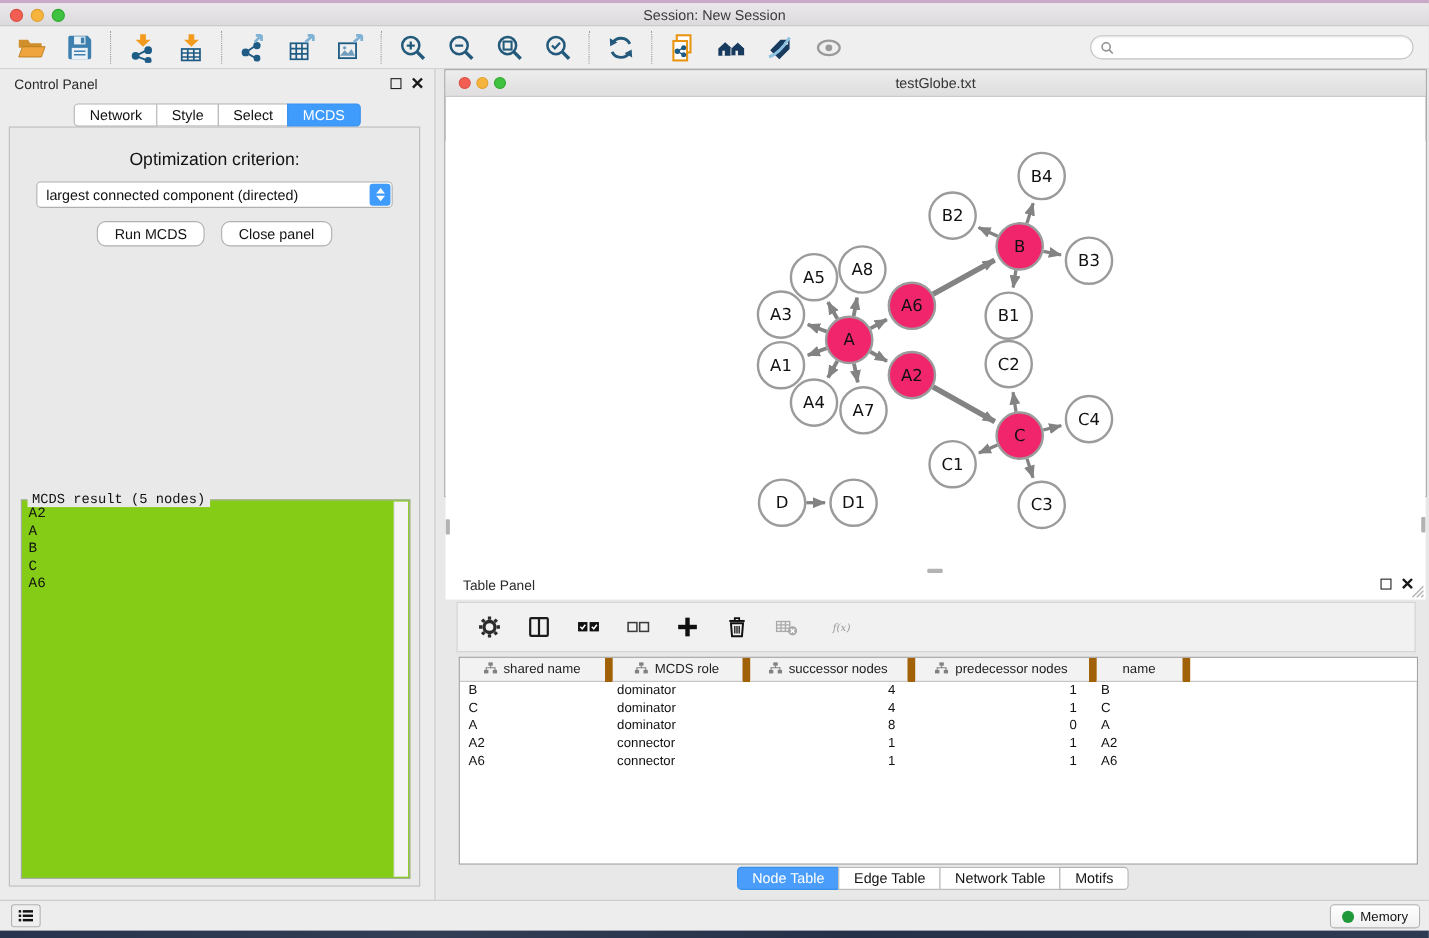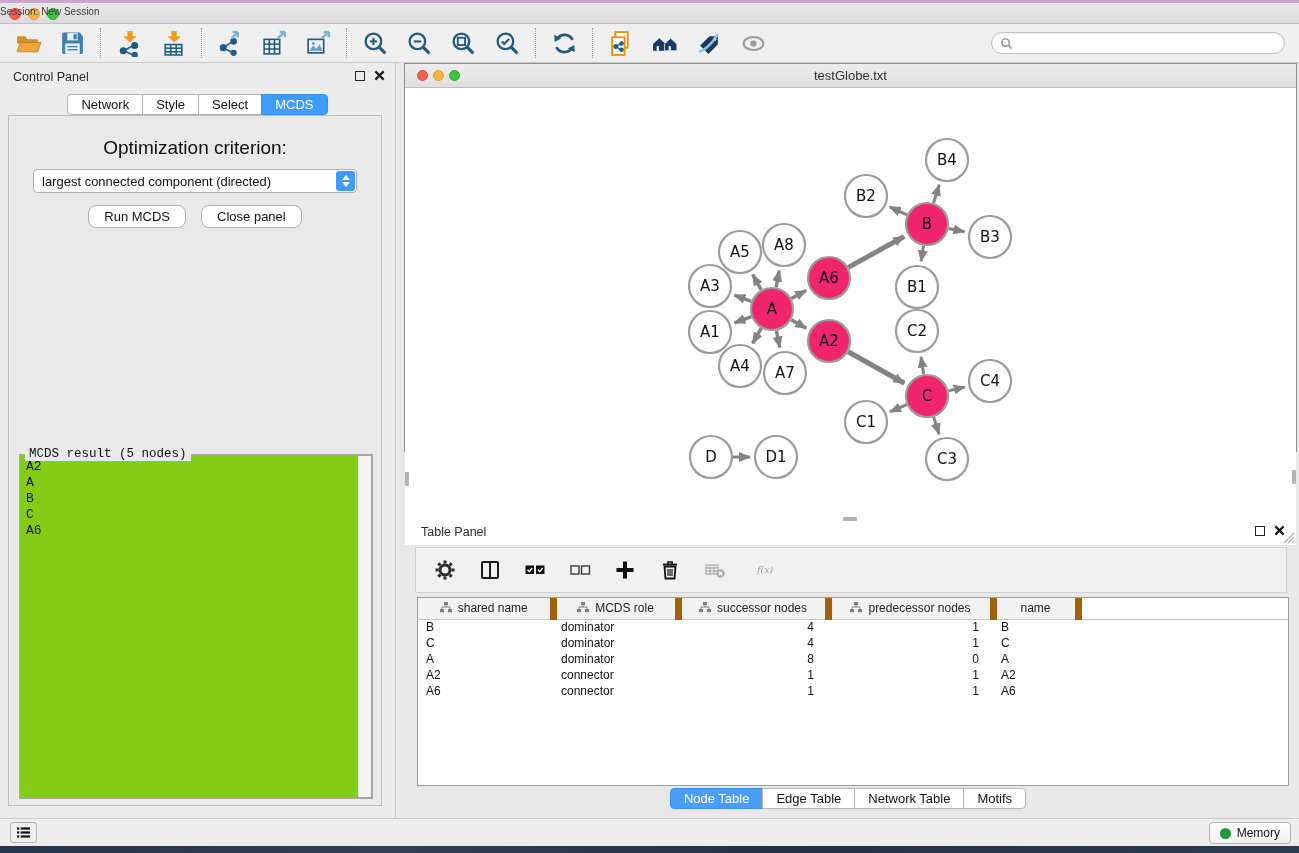--- a/index.html
+++ b/index.html
@@ -7,22 +7,22 @@
   .screen { position:relative; width:1299px; height:853px; background:#ececec; overflow:hidden; }
 
   
   .desktop-top { position:absolute; top:0; left:0; right:0; height:3px; background:#c9a9ca; }
   .desktop-bottom { position:absolute; bottom:0; left:0; right:0; height:7px;
     background:linear-gradient(90deg,#28334d,#333d55 30%,#263049 60%,#2e3952); }
 
   
   .titlebar { position:absolute; top:3px; left:0; right:0; height:21px;
     background:linear-gradient(#eae8ea,#dcdadc); border-bottom:1px solid #c2c0c2; }
-  .titlebar .title { position:absolute; left:0; right:0; top:3px; 
-    font-size:10px; color:#3c3c3c; }
+  .titlebar .title { position:absolute; left:0; right:0; top:3px; text-align:center;
+    font-size:13px; color:#3c3c3c; }
   .tl { position:absolute; top:5px; width:12px; height:12px; border-radius:50%; }
   .tl.red { left:9px; background:#f25e52; border:1px solid #da4f44; }
   .tl.yellow { left:28px; background:#f6b43e; border:1px solid #dfa02f; }
   .tl.green { left:47px; background:#3ec23f; border:1px solid #2fa92f; }
 
   
   .toolbar { position:absolute; top:24px; left:0; right:0; height:39px; background:#efefef;
     border-bottom:1px solid #cccccc; display:flex; align-items:center; padding:0 10px; }
   .tgroup { display:flex; align-items:center; gap:12px; padding:0 12px; }
   .tsep { width:0; height:30px; border-left:1px dotted #9a9a9a; }
@@ -45,21 +45,21 @@
   .float-ic { width:10px; height:10px; border:1.6px solid #222; display:inline-block; }
   .close-ic svg { width:11px; height:11px; display:block; }
   .cp-tabs { position:absolute; top:31px; left:0; right:0; display:flex; justify-content:center; z-index:2; }
   .seg { font-size:13px; color:#111; background:#ffffff; border:1px solid #b4b4b4;
     padding:2px 13px; margin-left:-1px; cursor:default; white-space:nowrap; }
   .seg:first-child { border-radius:4px 0 0 4px; margin-left:0; }
   .seg:last-child { border-radius:0 4px 4px 0; }
   .seg.active { background:#3f9cfd; border-color:#3a91ec; color:#ffffff; }
   .panel-body { position:absolute; left:8px; top:52px; width:374px; bottom:12px;
     border:1px solid #bdbdbd; background:#e9e9e9; }
-  .opt-label { margin-top:21px; text-align:center; font-size:19px; color:#111; }
+  .opt-label { margin-top:21px; text-align:center; font-size:16px; color:#111; }
   .select-row { margin:10px auto 0 auto; width:324px; height:24px; background:#ffffff;
     border:1px solid #b0b0b0; border-radius:4px; display:flex; align-items:center; }
   .select-row .sel-val { flex:1; font-size:13px; color:#111; padding-left:8px; white-space:nowrap; overflow:hidden; }
   .stepper { width:19px; height:20px; margin:1px 1px 1px 0; background:#3f9cfd; border-radius:3px;
     display:flex; flex-direction:column; align-items:center; justify-content:center; gap:2px; }
   .stepper .up { width:0; height:0; border-left:4px solid transparent; border-right:4px solid transparent; border-bottom:5px solid #fff; }
   .stepper .down { width:0; height:0; border-left:4px solid transparent; border-right:4px solid transparent; border-top:5px solid #fff; }
   .btn-row { margin-top:12px; display:flex; justify-content:center; gap:15px; }
   .push-btn { font-size:13px; color:#111; background:#ffffff; border:1px solid #b0b0b0;
     border-radius:8px; padding:3px 15px; cursor:default; }

